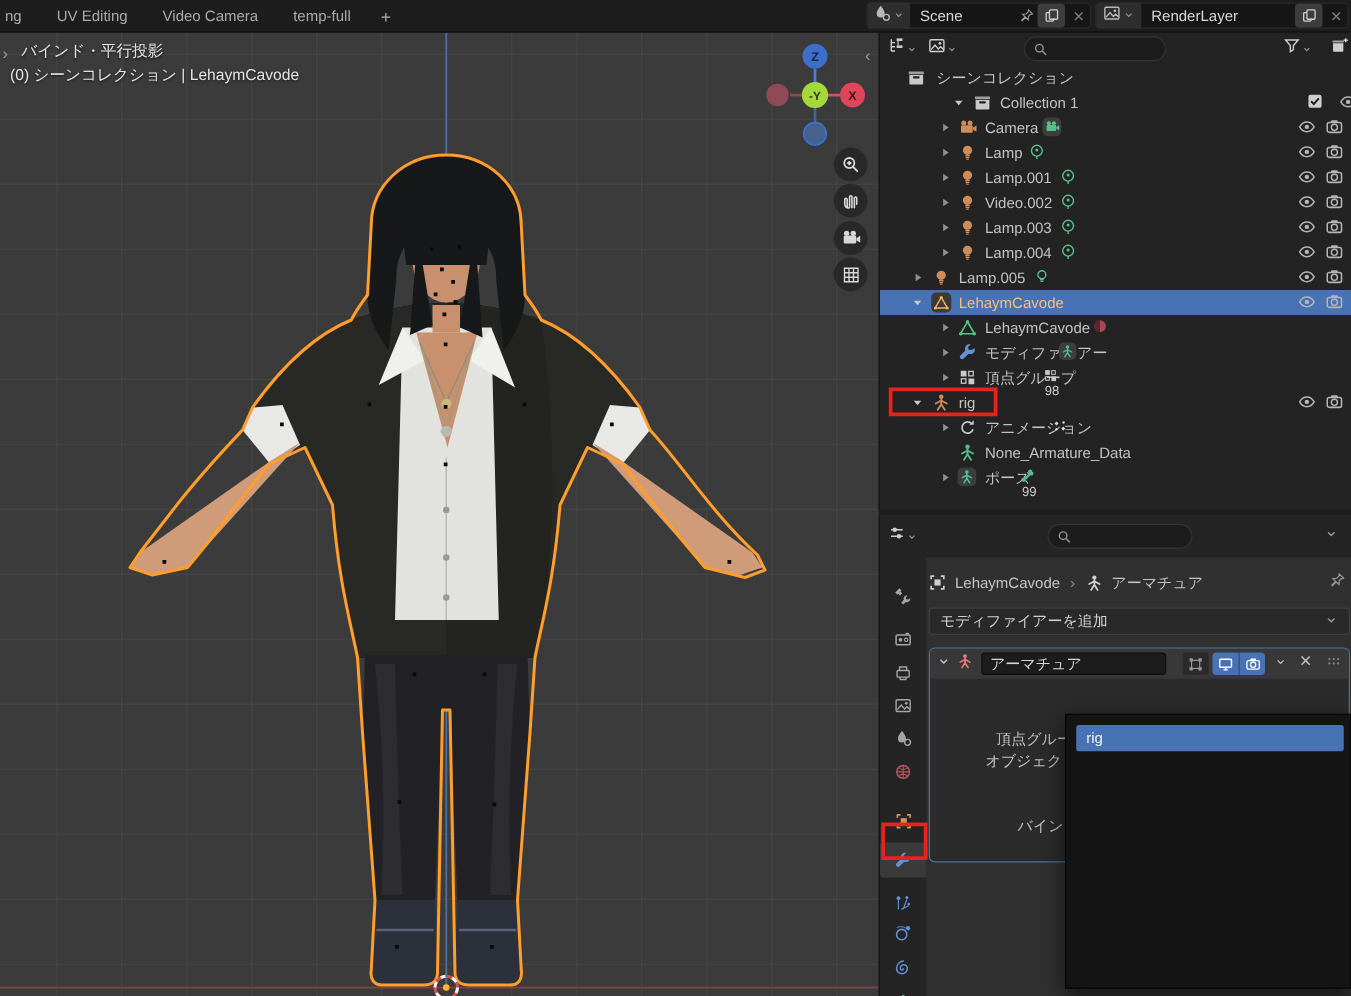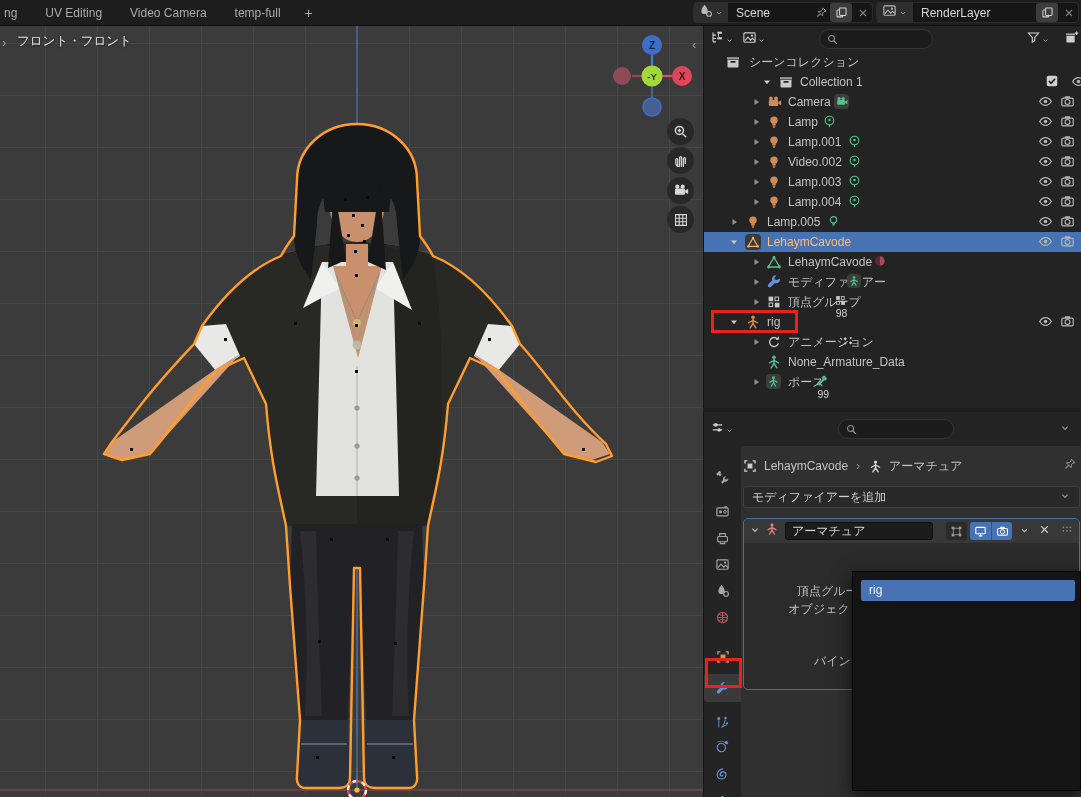--- a/index.html
+++ b/index.html
@@ -254,21 +254,22 @@
         <text x="652" y="23" text-anchor="middle" font-size="10" font-weight="bold" fill="#10263f">Z</text>
         <circle cx="682" cy="50" r="10" fill="#e0455c"></circle>
         <text x="682" y="54" text-anchor="middle" font-size="10" font-weight="bold" fill="#3f1016">X</text>
         <circle cx="622" cy="50" r="9" fill="#8f4a57"></circle>
         <circle cx="652" cy="81" r="9" fill="#44618f" stroke="#3d6fc9" stroke-width="1.5"></circle>
         <circle cx="652" cy="50" r="10.5" fill="#a2d938"></circle>
         <text x="652" y="54" text-anchor="middle" font-size="9.5" font-weight="bold" fill="#2e3d10">-Y</text>
       </g>
     </svg>
 
-    <div class="hud abs" style="left:17px; top:7px;">フロント・フロント</div>
+    <div class="hud abs" style="left:17px; top:7px;">バインド・平行投影</div>
+    <div class="hud abs" style="left:8px; top:26px;">(0) シーンコレクション | LehaymCavode</div>
     <div class="collapse abs" style="left:2px; top:9px;">›</div>
     <div class="collapse abs" style="left:692px; top:11px;">‹</div>
 
     <div class="vp-toolbtn abs" style="left:667px; top:92px;" id="vt-zoom">
         <svg width="17" height="17" viewBox="0 0 16 16">
           <circle cx="7" cy="7" r="3.8" fill="none" stroke="#d8d8d8" stroke-width="1.4"></circle>
           <path d="M7 5.4v3.2M5.4 7h3.2M9.8 9.8l3.6 3.6" stroke="#d8d8d8" stroke-width="1.4" fill="none"></path>
         </svg>
       </div>
     <div class="vp-toolbtn abs" style="left:667px; top:121px;" id="vt-hand">

